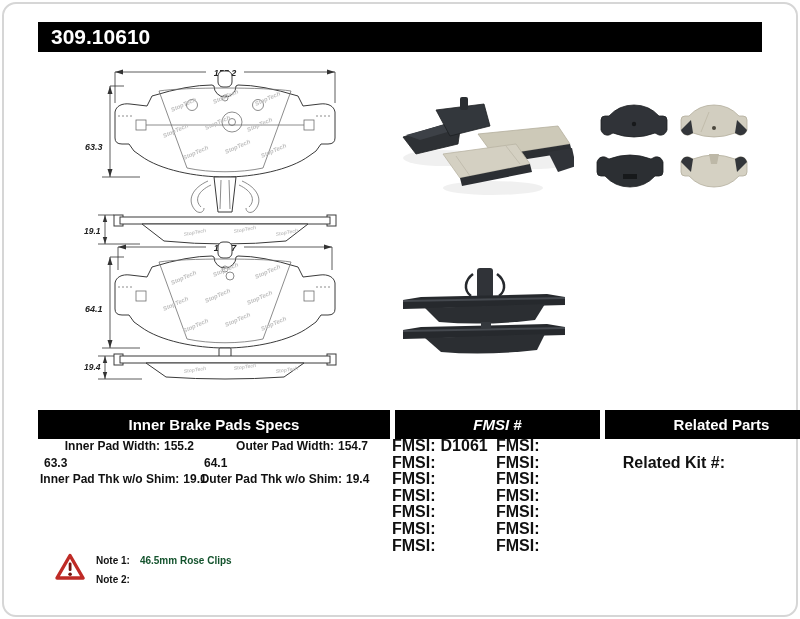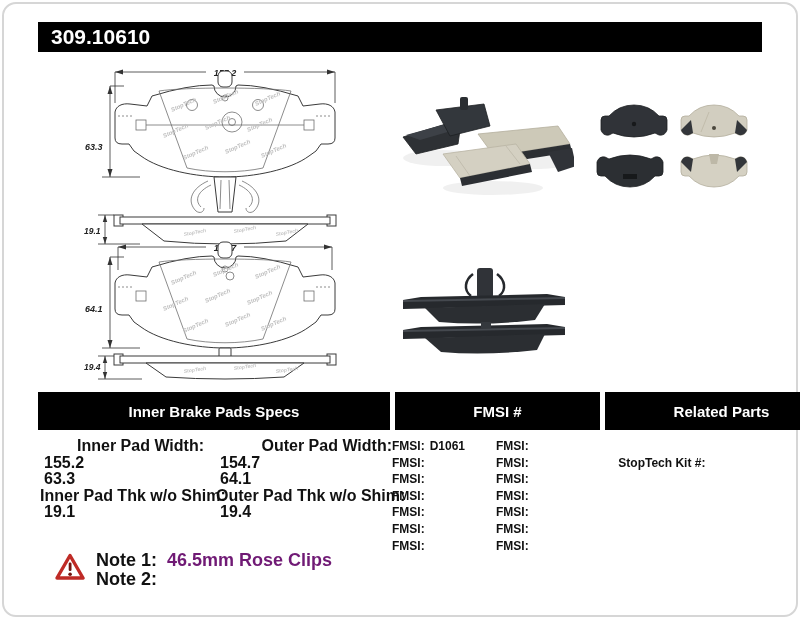--- a/index.html
+++ b/index.html
@@ -8,37 +8,37 @@
   .frame{position:absolute;left:2px;top:2px;right:2px;bottom:2px;
          border:2px solid #d6d6d6;border-radius:14px;pointer-events:none;}
   .abs{position:absolute;}
 
   
   .titlebar{left:38px;top:22px;width:724px;height:30px;background:#000;color:#fff;
             display:flex;justify-content:space-between;align-items:center;
             padding:0 13px;box-sizing:border-box;font-size:21px;font-weight:bold;}
 
   
-  .secbar{top:392px;height:38px;background:#000;color:#fff;display:flex;
+  .secbar{top:410px;height:29px;background:#000;color:#fff;display:flex;
           align-items:center;font-size:15px;font-weight:bold;}
   .secbar .half{flex:1;text-align:center;}
   .secbar.single{justify-content:center;}
 
   
   .speccol{top:438px;}
-  .kv{display:flex;font-size:16px;font-weight:bold;color:#111;
-      line-height:16.6px;white-space:pre;flex-direction:column;}
+  .kv{display:flex;font-size:12px;font-weight:bold;color:#111;
+      line-height:16.6px;white-space:pre;}
   .kv .k{flex:1;text-align:right;}
   .kv .v{width:44px;text-align:left;padding-left:4px;box-sizing:border-box;}
-  .fmsirow{font-size:12px;font-weight:bold;color:#111;line-height:16.6px;white-space:pre;}
+  .fmsirow{font-size:16px;font-weight:bold;color:#111;line-height:16.6px;white-space:pre;}
   .fmsirow .val{margin-left:5px;}
 
   
   .notes{left:96px;top:551px;}
-  .noterow{font-size:18px;font-weight:bold;color:#111;line-height:19px;display:flex;text-align:center;}
+  .noterow{font-size:10px;font-weight:bold;color:#111;line-height:19px;display:flex;text-align:center;}
   .noterow .nval{margin-left:10px;}
 
   svg text{font-family:"Liberation Sans","DejaVu Sans",sans-serif;}
   .dimtxt{font-size:9px;font-weight:bold;font-style:italic;fill:#222;}
   .dimtxt-s{font-size:8.5px;font-weight:bold;font-style:italic;fill:#222;}
   .wm{font-size:6px;font-weight:bold;font-style:italic;fill:#bfbfbf;}
   .wm-s{font-size:5px;font-weight:bold;font-style:italic;fill:#c4c4c4;}
   .ol{fill:#fff;stroke:#3a3a3a;stroke-width:1;}
   .il{fill:none;stroke:#6e6e6e;stroke-width:0.8;}
   .dim{stroke:#333;stroke-width:0.8;fill:none;}
@@ -246,21 +246,21 @@
   <path d="M30,56 L150,52 L140,68 Q90,74 44,70 Z" fill="#2b2e32"></path>
   <path d="M8,78 L26,75 L152,72 L170,75 L170,83 L8,87 Z" fill="#26292d"></path>
   <path d="M8,78 L170,75 L170,77 L8,80 Z" fill="#45494f"></path>
   <path d="M30,86 L150,82 L142,98 Q90,104 46,100 Z" fill="#2b2e32"></path>
   <rect x="86" y="70" width="10" height="6" fill="#34383d"></rect>
 </svg>
 
 <div class="abs secbar" style="left:38px;width:352px;">
   <span class="half">Inner Brake Pads Specs</span>
 </div>
-<div class="abs secbar single" style="left:395px;width:205px;">
+<div class="abs secbar single" style="left:395px;width:205px;font-style:italic;">
   <span>FMSI #</span>
 </div>
 <div class="abs secbar single" style="left:605px;width:161px;padding-left:36px;">
   <span>Related Parts</span>
 </div>
 
 <div class="abs speccol" style="left:40px;width:164px;">
   <div class="kv">
     <span class="k">Inner Pad Width:</span>
     <span class="v">155.2</span>
@@ -270,21 +270,21 @@
   </div>
   <div class="kv">
     <span class="k">Inner Pad Thk w/o Shim:</span>
     <span class="v">19.1</span>
   </div>
   <div class="kv">
     <span class="v"></span>
   </div>
 </div>
 
-<div class="abs speccol" style="left:216px;width:176px;">
+<div class="abs speccol" style="left:200px;width:176px;">
   <div class="kv">
     <span class="k">Outer Pad Width:</span>
     <span class="v" style="width:42px">154.7</span>
   </div>
   <div class="kv">
     <span class="v" style="width:42px">64.1</span>
   </div>
   <div class="kv">
     <span class="k">Outer Pad Thk w/o Shim:</span>
     <span class="v" style="width:42px">19.4</span>
@@ -306,33 +306,33 @@
   <div class="fmsirow"><span>FMSI:</span><span class="val"></span></div>
   <div class="fmsirow"><span>FMSI:</span><span class="val"></span></div>
   <div class="fmsirow"><span>FMSI:</span><span class="val"></span></div>
   <div class="fmsirow"><span>FMSI:</span><span class="val"></span></div>
   <div class="fmsirow"><span>FMSI:</span><span class="val"></span></div>
   <div class="fmsirow"><span>FMSI:</span><span class="val"></span></div>
 </div>
 
 <div class="abs speccol" style="left:605px;width:160px;">
   <div class="fmsirow">
-    <span>StopTech Kit #:</span>
+    <span>Related Kit #:</span>
     <span class="val"></span>
   </div>
 </div>
 
 <svg class="abs" style="left:55px;top:553px;" width="30" height="28" viewBox="0 0 30 28">
   <path d="M15,2.5 L28,25 L2,25 Z" fill="#fff" stroke="#bf2b26" stroke-width="3.4" stroke-linejoin="round"></path>
   <rect x="13.7" y="9.5" width="2.8" height="8.5" rx="1.2" fill="#701510"></rect>
   <circle cx="15.1" cy="21.3" r="1.8" fill="#701510"></circle>
 </svg>
 
 <div class="abs notes">
   <div class="noterow">
     <span>Note 1:</span>
-    <span class="nval" style="color: #701a75;">46.5mm Rose Clips</span>
+    <span class="nval" style="color: #14532d;">46.5mm Rose Clips</span>
   </div>
   <div class="noterow">
     <span>Note 2:</span>
     <span class="nval"></span>
   </div>
 </div>
 
 </body></html>

